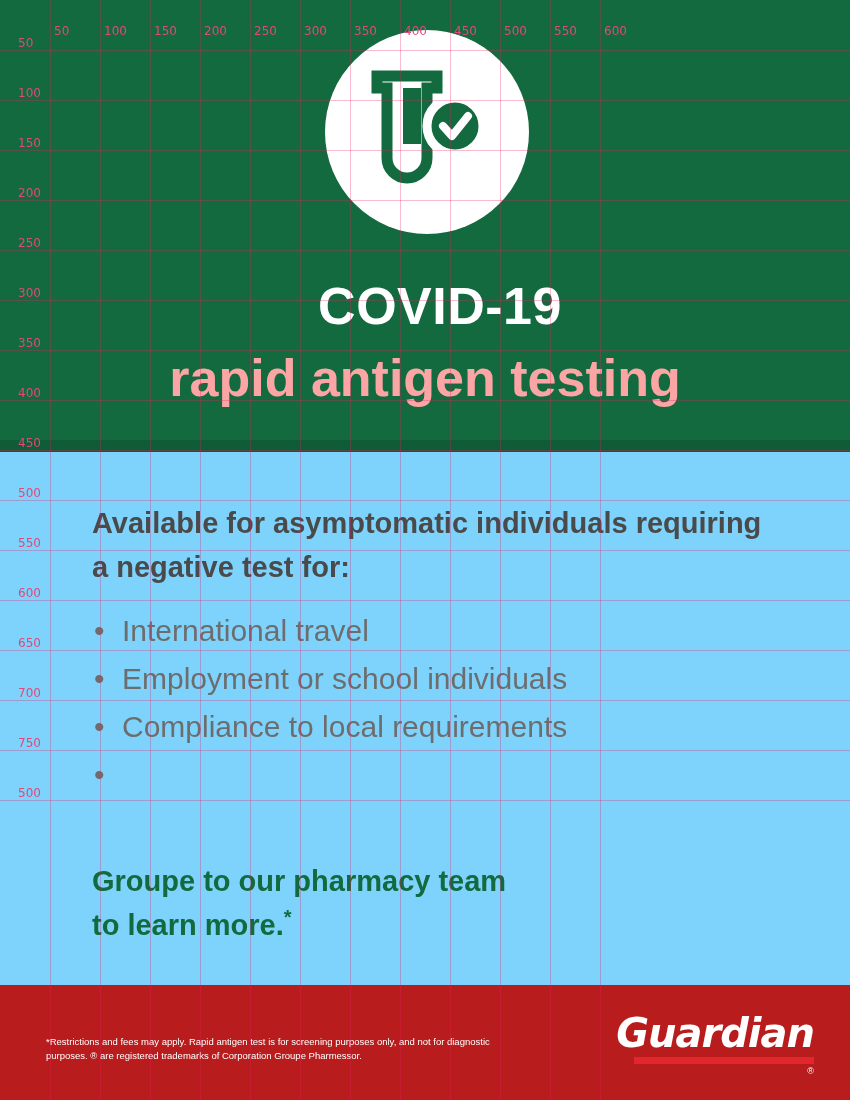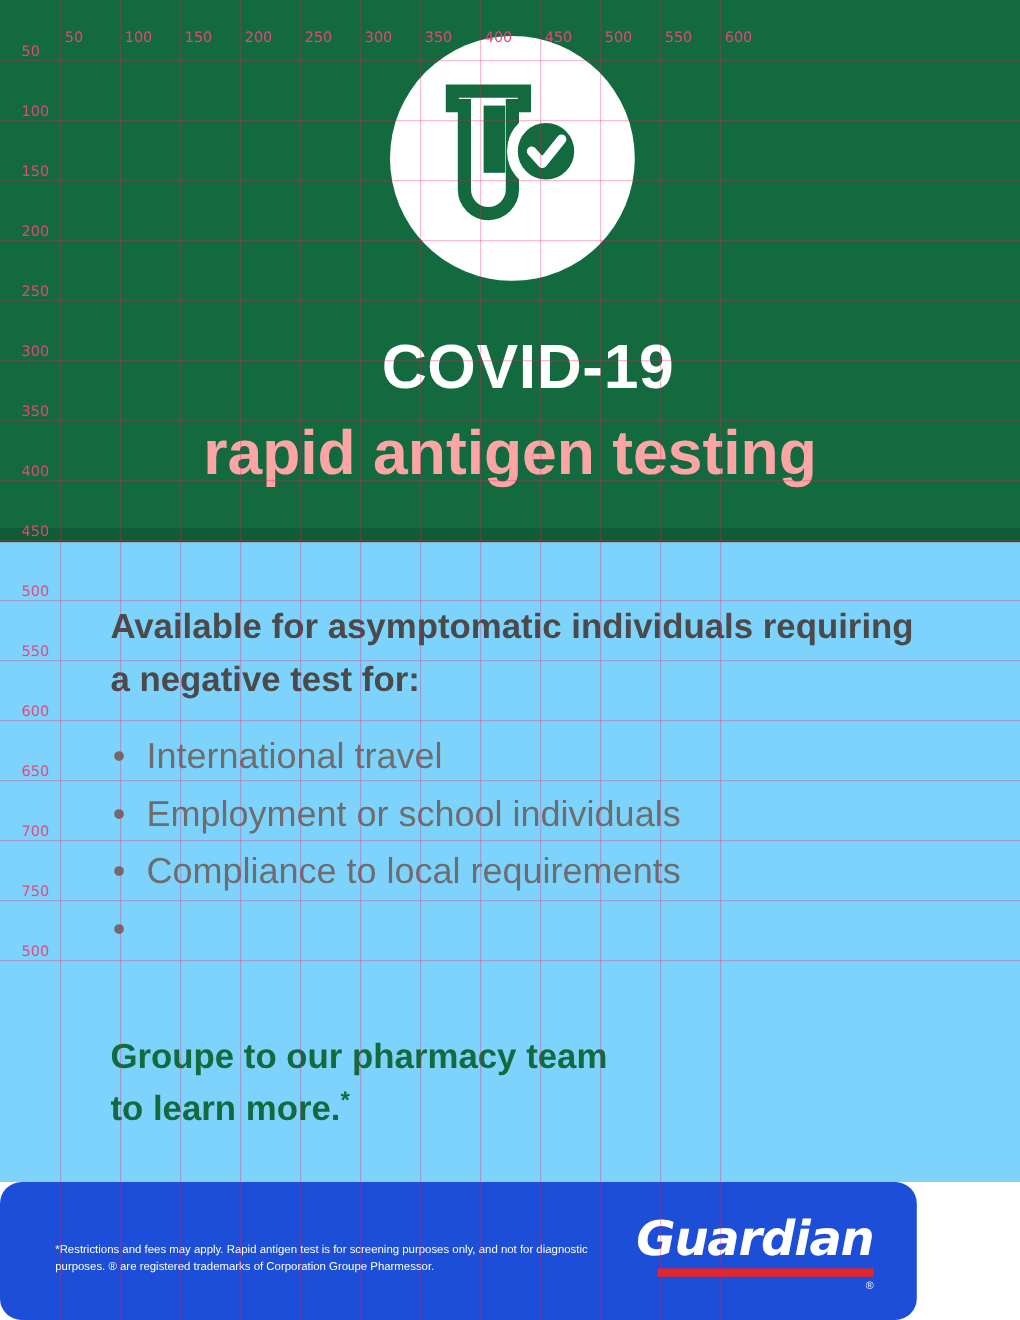--- a/index.html
+++ b/index.html
@@ -135,24 +135,23 @@
   .cta .ast {
     font-size: 20px;
     vertical-align: super;
   }
 
   
   .footer {
     position: absolute;
     left: 0;
     top: 985px;
-    width: 764px;
+    width: 850px;
     height: 115px;
-    background: #1d4ed8;
-    border-radius: 18px;
+    background: #b91c1c;
   }
   .disclaimer {
     position: absolute;
     left: 46px;
     top: 50px;
     width: 450px;
     color: #ffffff;
     font-size: 9.5px;
     line-height: 1.45;
   }

